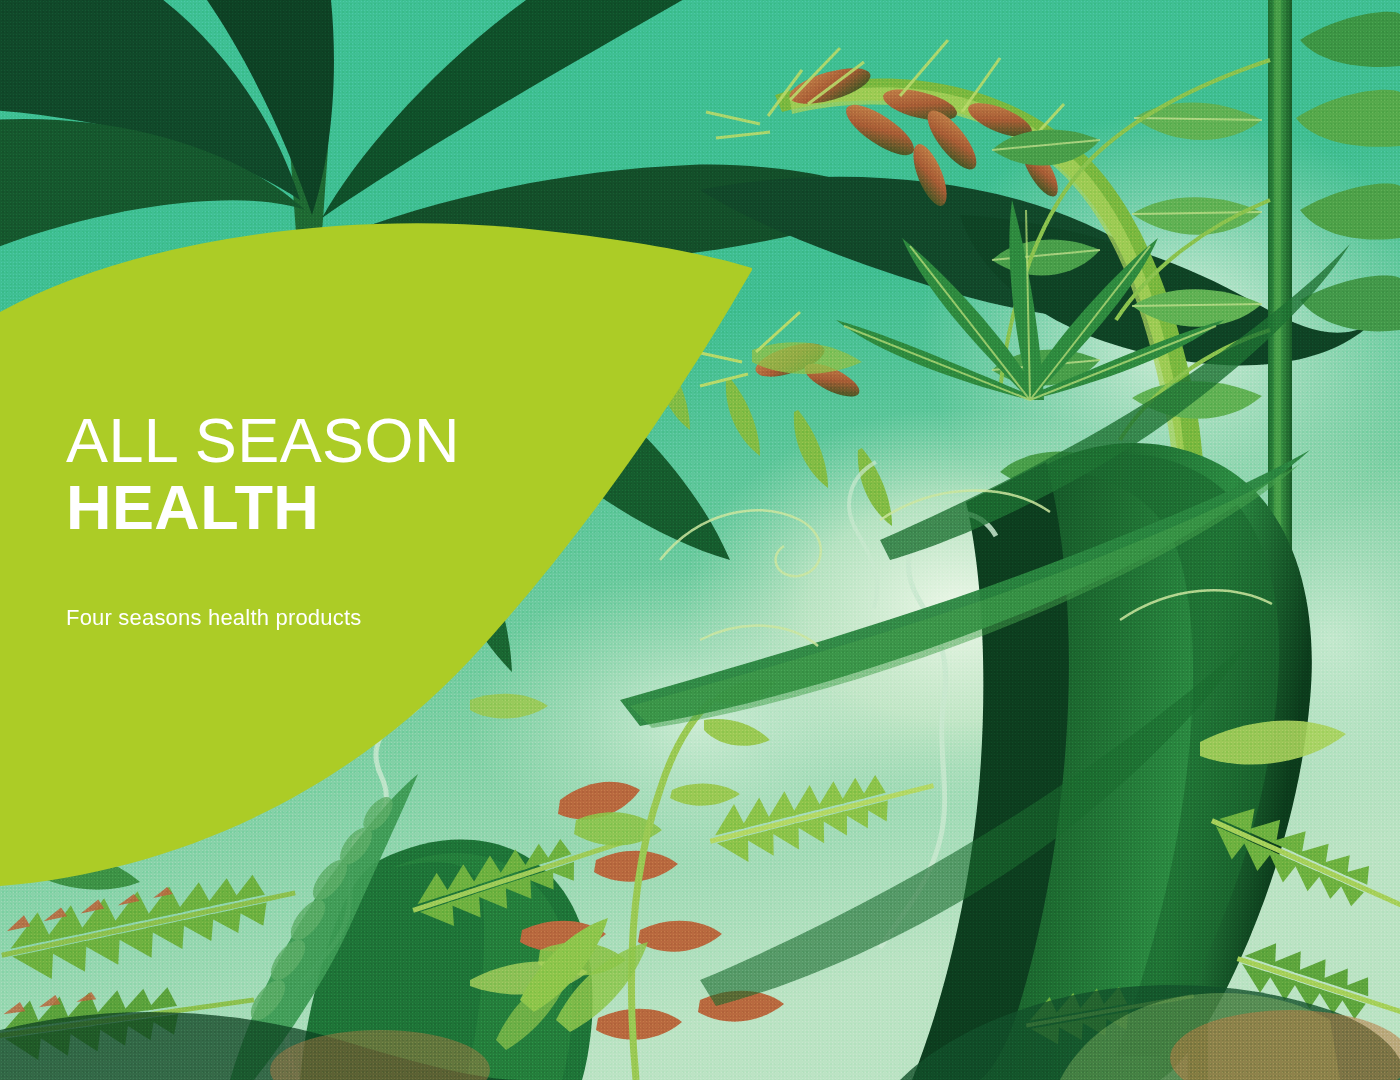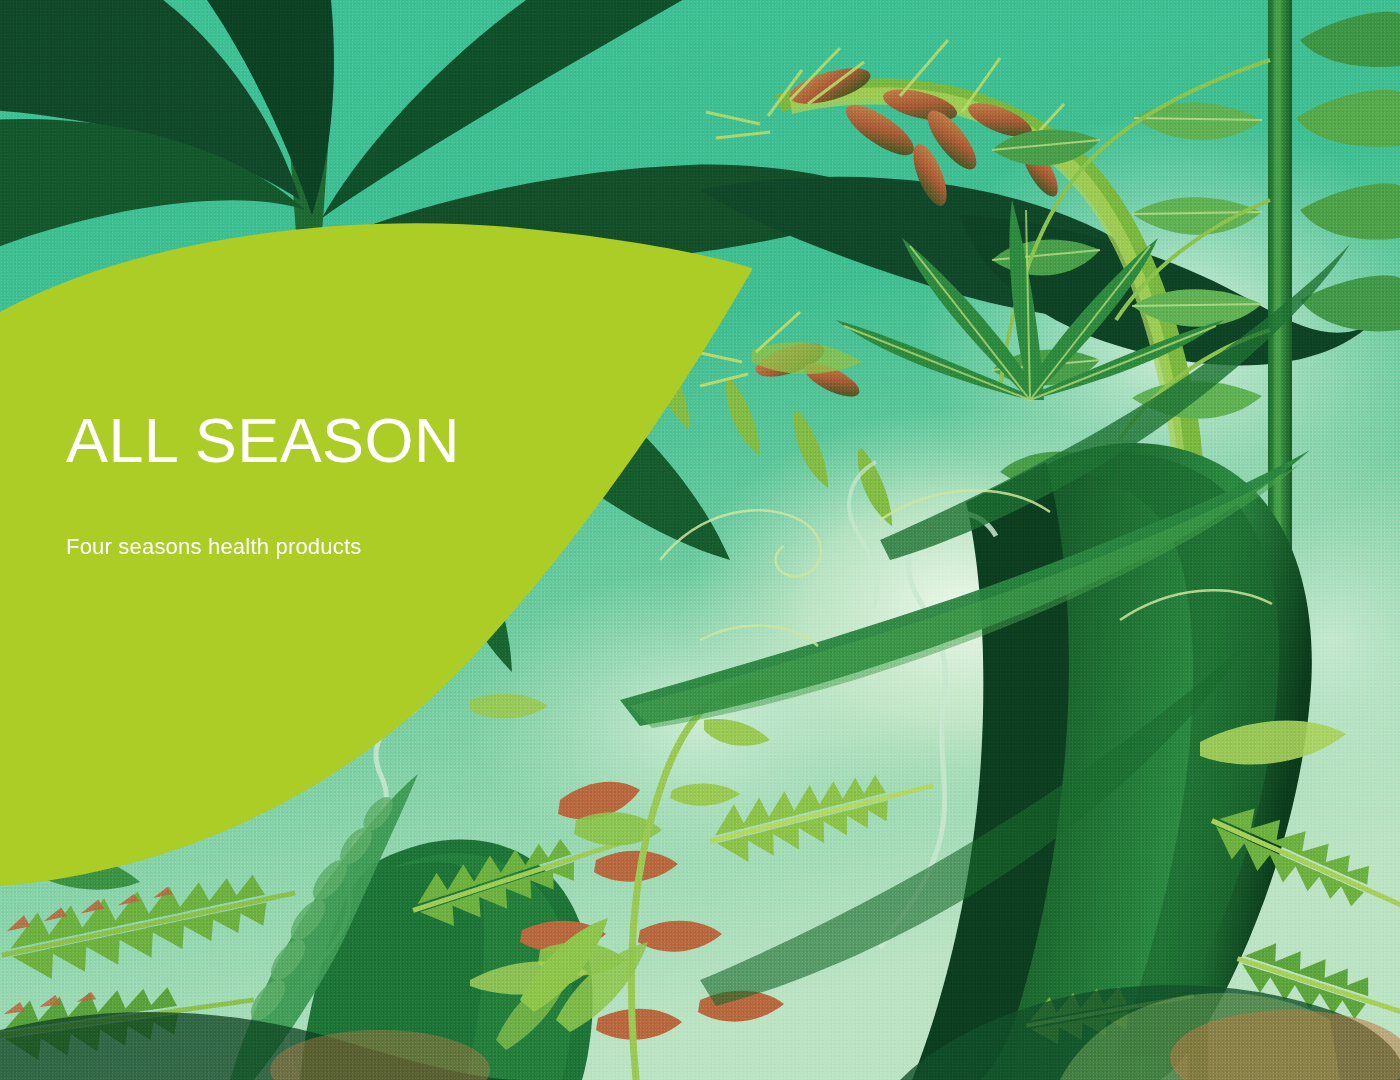--- a/index.html
+++ b/index.html
@@ -500,16 +500,17 @@
                C620,238 700,252 752,268
                L752,270
                C700,360 600,520 470,660
                C340,798 170,872 0,886
                Z" fill="#ACCC26"></path>
     </svg>
   </div>
 
   <div id="text-block">
     <div id="title-line-1">ALL SEASON</div>
+    <div id="title-line-2">HEALTH</div>
     <div id="subtitle">Four seasons health products</div>
   </div>
 
 </div>
 
 </body></html>

